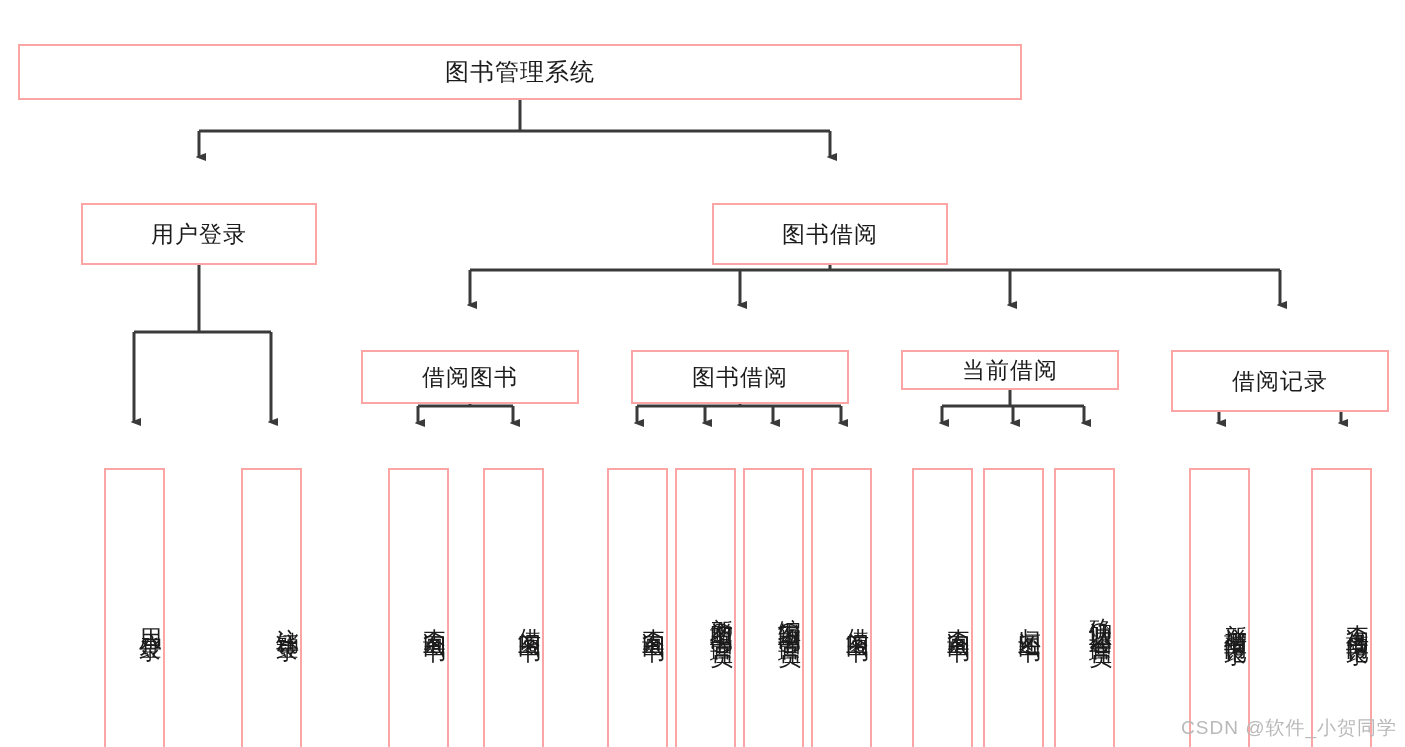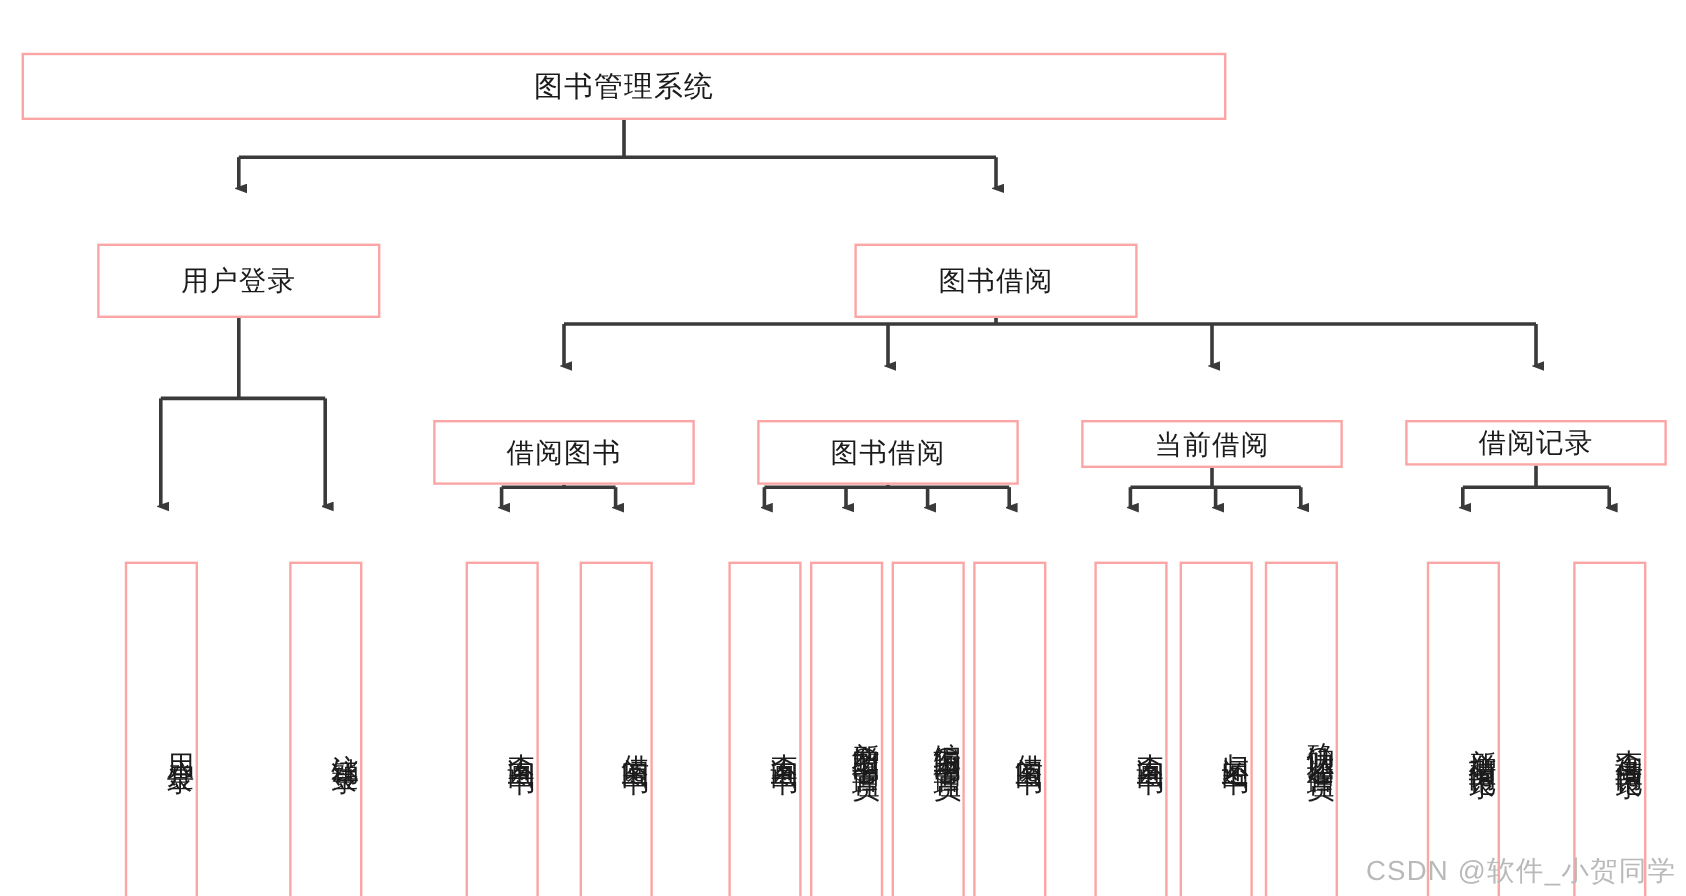--- a/index.html
+++ b/index.html
@@ -54,21 +54,21 @@
     writing-mode: vertical-rl;
     text-orientation: upright;
   }
   .node.root {
     font-size: 24px;
   }
   .watermark {
     position: absolute;
     right: 8px;
     bottom: 6px;
-    font-size: 23px;
+    font-size: 19px;
     color: #b9b9b9;
     letter-spacing: 1px;
     white-space: nowrap;
   }
 </style>
 </head>
 <body>
 
 <div id="canvas">
 
@@ -135,21 +135,21 @@
 
   <div class="node h" style="left:361px; top:318px; width:218px; height:54px;">
     <span>借阅图书</span>
   </div>
   <div class="node h" style="left:631px; top:318px; width:218px; height:54px;">
     <span>图书借阅</span>
   </div>
   <div class="node h" style="left:901px; top:318px; width:218px; height:40px;">
     <span>当前借阅</span>
   </div>
-  <div class="node h" style="left:1171px; top:318px; width:218px; height:38px;">
+  <div class="node h" style="left:1171px; top:318px; width:218px; height:62px;">
     <span>借阅记录</span>
   </div>
 
   <div class="node v" style="left:104px; top:436px; width:61px; height:299px;">
     <span>用户登录</span>
   </div>
   <div class="node v" style="left:241px; top:436px; width:61px; height:299px;">
     <span>注销登录</span>
   </div>
   <div class="node v" style="left:388px; top:436px; width:61px; height:299px;">

